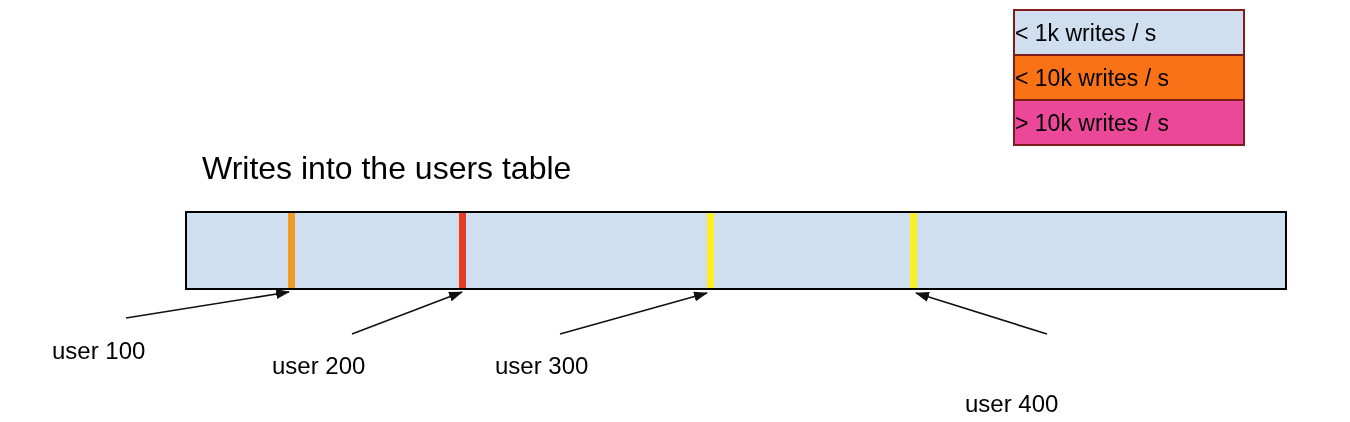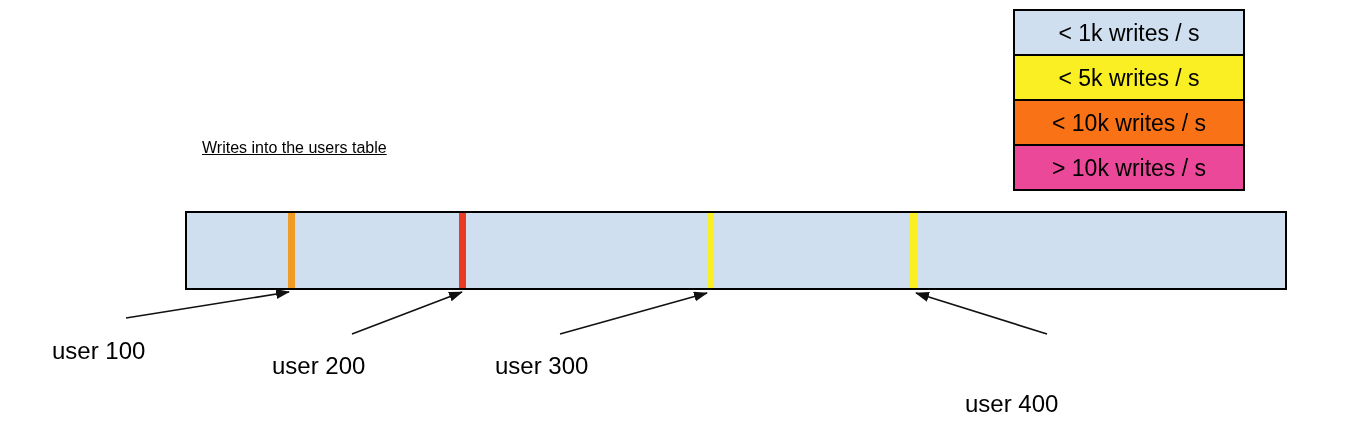--- a/index.html
+++ b/index.html
@@ -9,40 +9,39 @@
     height: 422px;
     background: #ffffff;
     overflow: hidden;
     font-family: "Liberation Sans", sans-serif;
     color: #000000;
   }
 
   .title {
     position: absolute;
     left: 202px;
-    top: 136px;
-    font-size: 16px;
+    top: 156px;
+    font-size: 32px;
     line-height: 24px;
     white-space: nowrap;
-    text-decoration: underline;
   }
 
   .legend {
     position: absolute;
     left: 1013px;
     top: 9px;
     width: 232px;
   }
   .legend-row {
     box-sizing: border-box;
     width: 232px;
     height: 47px;
-    border: 2px solid #000000;
+    border: 2px solid #7f1d1d;
     margin-top: -2px;
-    text-align: center;
+    text-align: left;
     font-size: 23px;
     line-height: 44px;
     white-space: nowrap;
   }
   .legend-row:first-child { margin-top: 0; }
 
   .bar {
     position: absolute;
     box-sizing: border-box;
     left: 185px;
@@ -84,21 +83,20 @@
 </style>
 </head>
 <body>
 
 <div class="canvas">
 
   <div class="title">Writes into the users table</div>
 
   <div class="legend">
     <div class="legend-row" style="background: rgb(207, 223, 240);">&lt; 1k writes / s</div>
-    <div class="legend-row" style="background: rgb(249, 239, 35);">&lt; 5k writes / s</div>
     <div class="legend-row" style="background: #f97316;">&lt; 10k writes / s</div>
     <div class="legend-row" style="background: #ec4899;">&gt; 10k writes / s</div>
   </div>
 
   <div class="bar" style="background: rgb(207, 223, 240);">
     <div class="stripe stripe-0" style="background: rgb(239, 155, 40);"></div>
     <div class="stripe stripe-1" style="background: rgb(232, 59, 33);"></div>
     <div class="stripe stripe-2" style="background: rgb(249, 239, 35);"></div>
     <div class="stripe stripe-3" style="background: rgb(249, 239, 35);"></div>
   </div>

